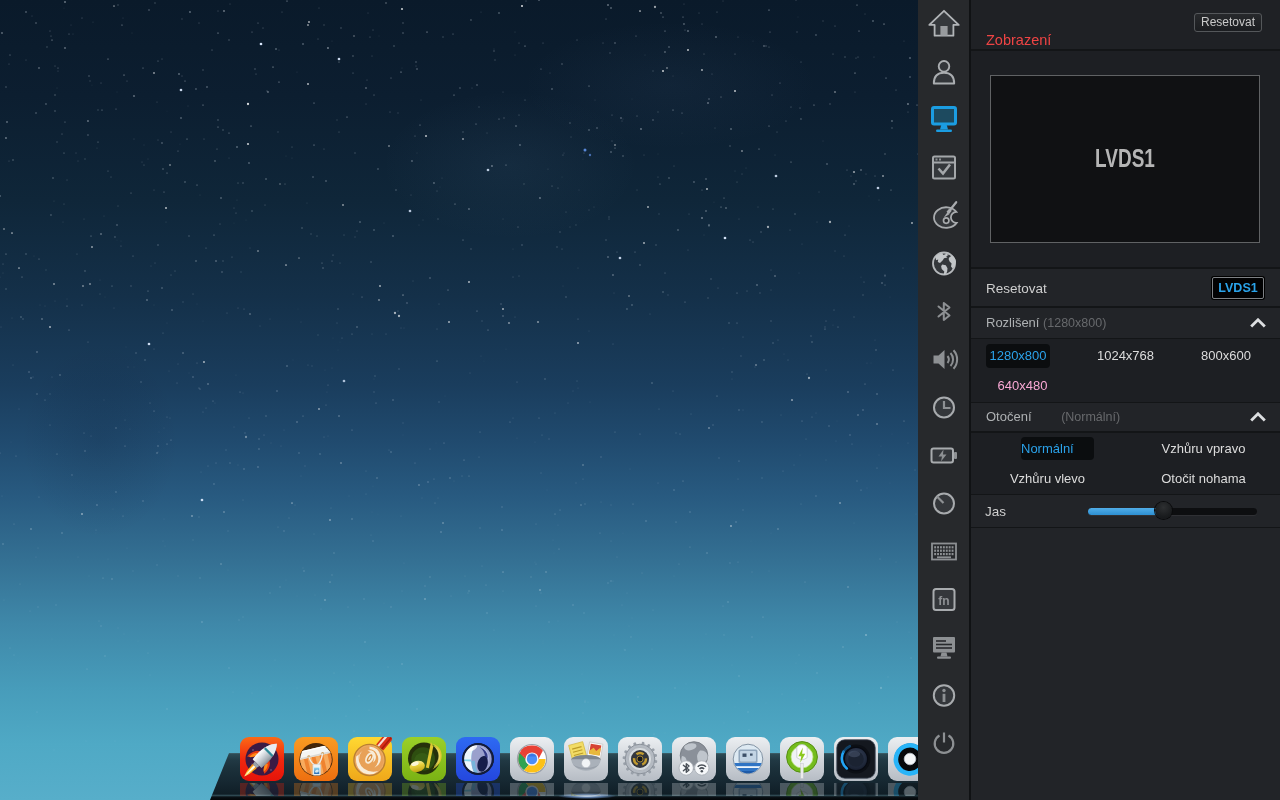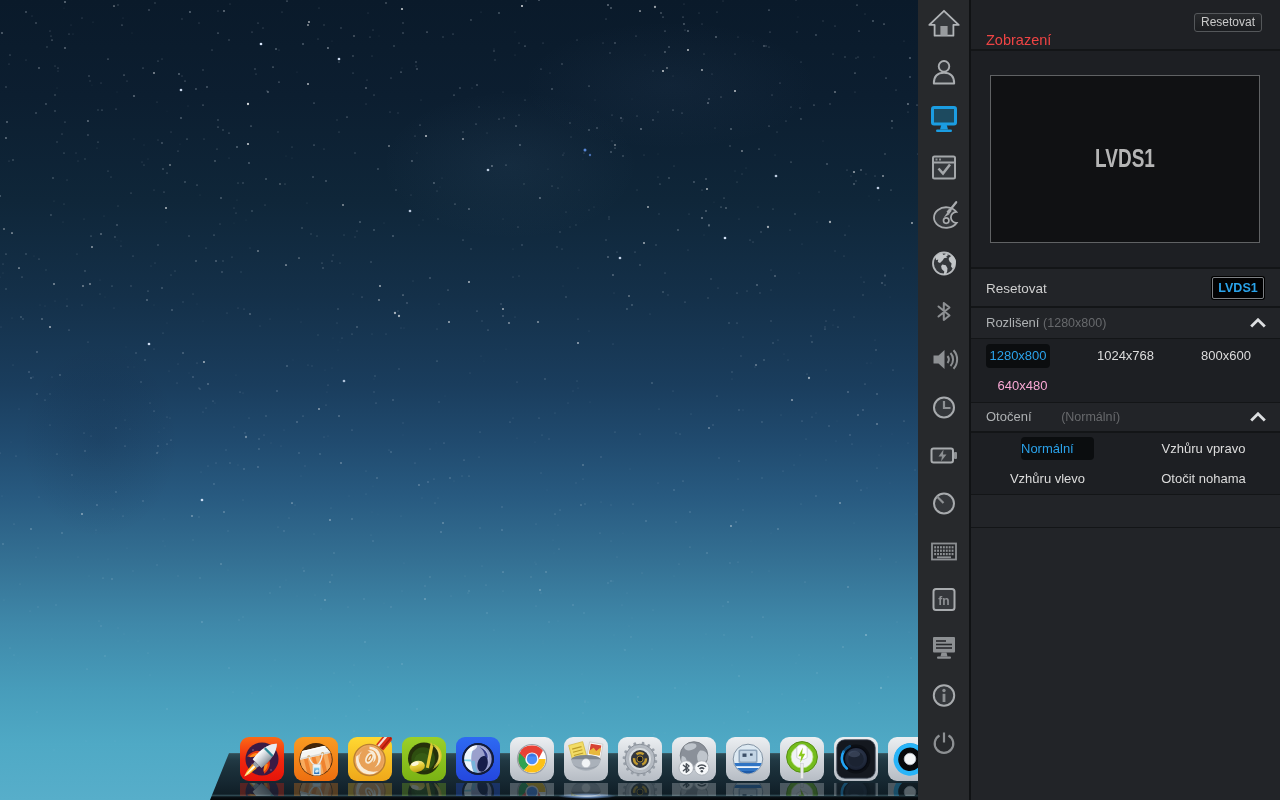--- a/index.html
+++ b/index.html
@@ -1882,15 +1882,21 @@
         </svg>
     </div>
     <div class="abs" style="left:0;top:431px;width:309px;height:2px;background:#131517;"></div>
     <div class="abs" style="left:0;top:433px;width:309px;height:61px;background:#1d1f23;">
       <div class="abs" style="left:40px;top:4px;width:73px;height:23px;background:#0b0d0f;border-radius:4px;color:#2ba2ea;font-size:13px;text-align:left;line-height:23px;margin-left:10px;">Normální</div>
       <div class="abs" style="left:160px;top:4px;width:145px;height:23px;color:#dcdcdc;font-size:13px;text-align:center;line-height:23px;">Vzhůru vpravo</div>
       <div class="abs" style="left:4px;top:34px;width:145px;height:23px;color:#dcdcdc;font-size:13px;text-align:center;line-height:23px;">Vzhůru vlevo</div>
       <div class="abs" style="left:160px;top:34px;width:145px;height:23px;color:#dcdcdc;font-size:13px;text-align:center;line-height:23px;">Otočit nohama</div>
     </div>
     <div class="abs" style="left:0;top:494px;width:309px;height:1px;background:#131517;"></div>
+    <div class="abs" style="left:0;top:495px;width:309px;height:32px;background:#222428;">
+      <div class="abs" style="left:14px;top:9px;font-size:13.5px;color:#cfcfcf;">Jas</div>
+      <div class="abs" style="left:117px;top:13px;width:169px;height:7px;border-radius:3.5px;background:#0d0e10;box-shadow:0 1px 0 rgba(255,255,255,.06);"></div>
+      <div class="abs" style="left:117px;top:13px;width:76px;height:7px;border-radius:3.5px;background:linear-gradient(180deg,#51aee8,#2d8fd2);"></div>
+      <div class="abs" style="left:184px;top:7px;width:17px;height:17px;border-radius:50%;background:radial-gradient(circle at 50% 32%,#2e3032,#1a1c1e 62%,#121416);box-shadow:0 0 0 1px #0a0b0c;"></div>
+    </div>
     <div class="abs" style="left:0;top:527px;width:309px;height:1px;background:#131517;"></div>
   </div>
 </div>
 
 </body></html>

